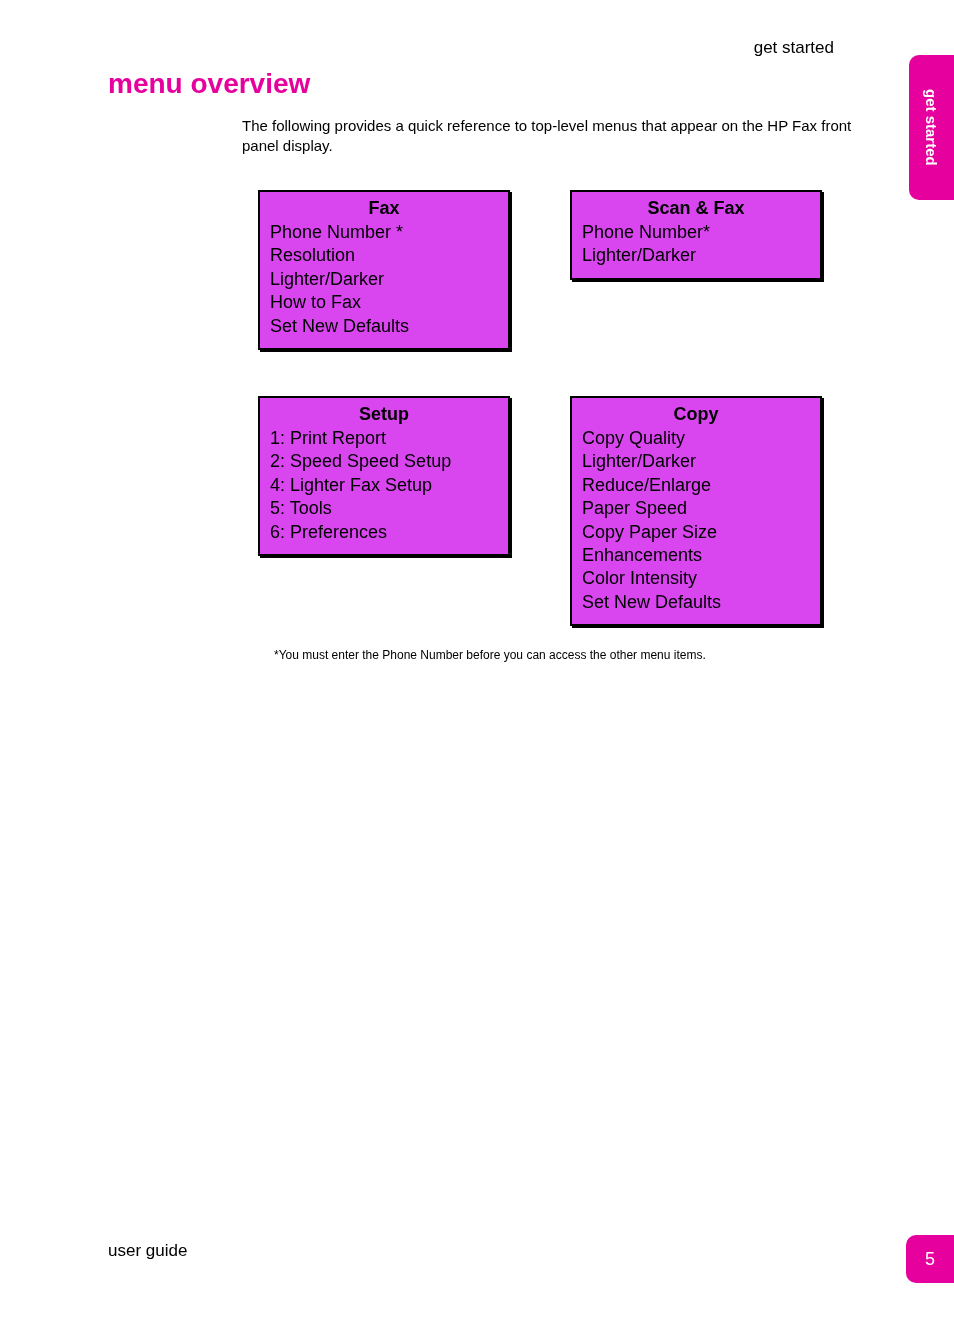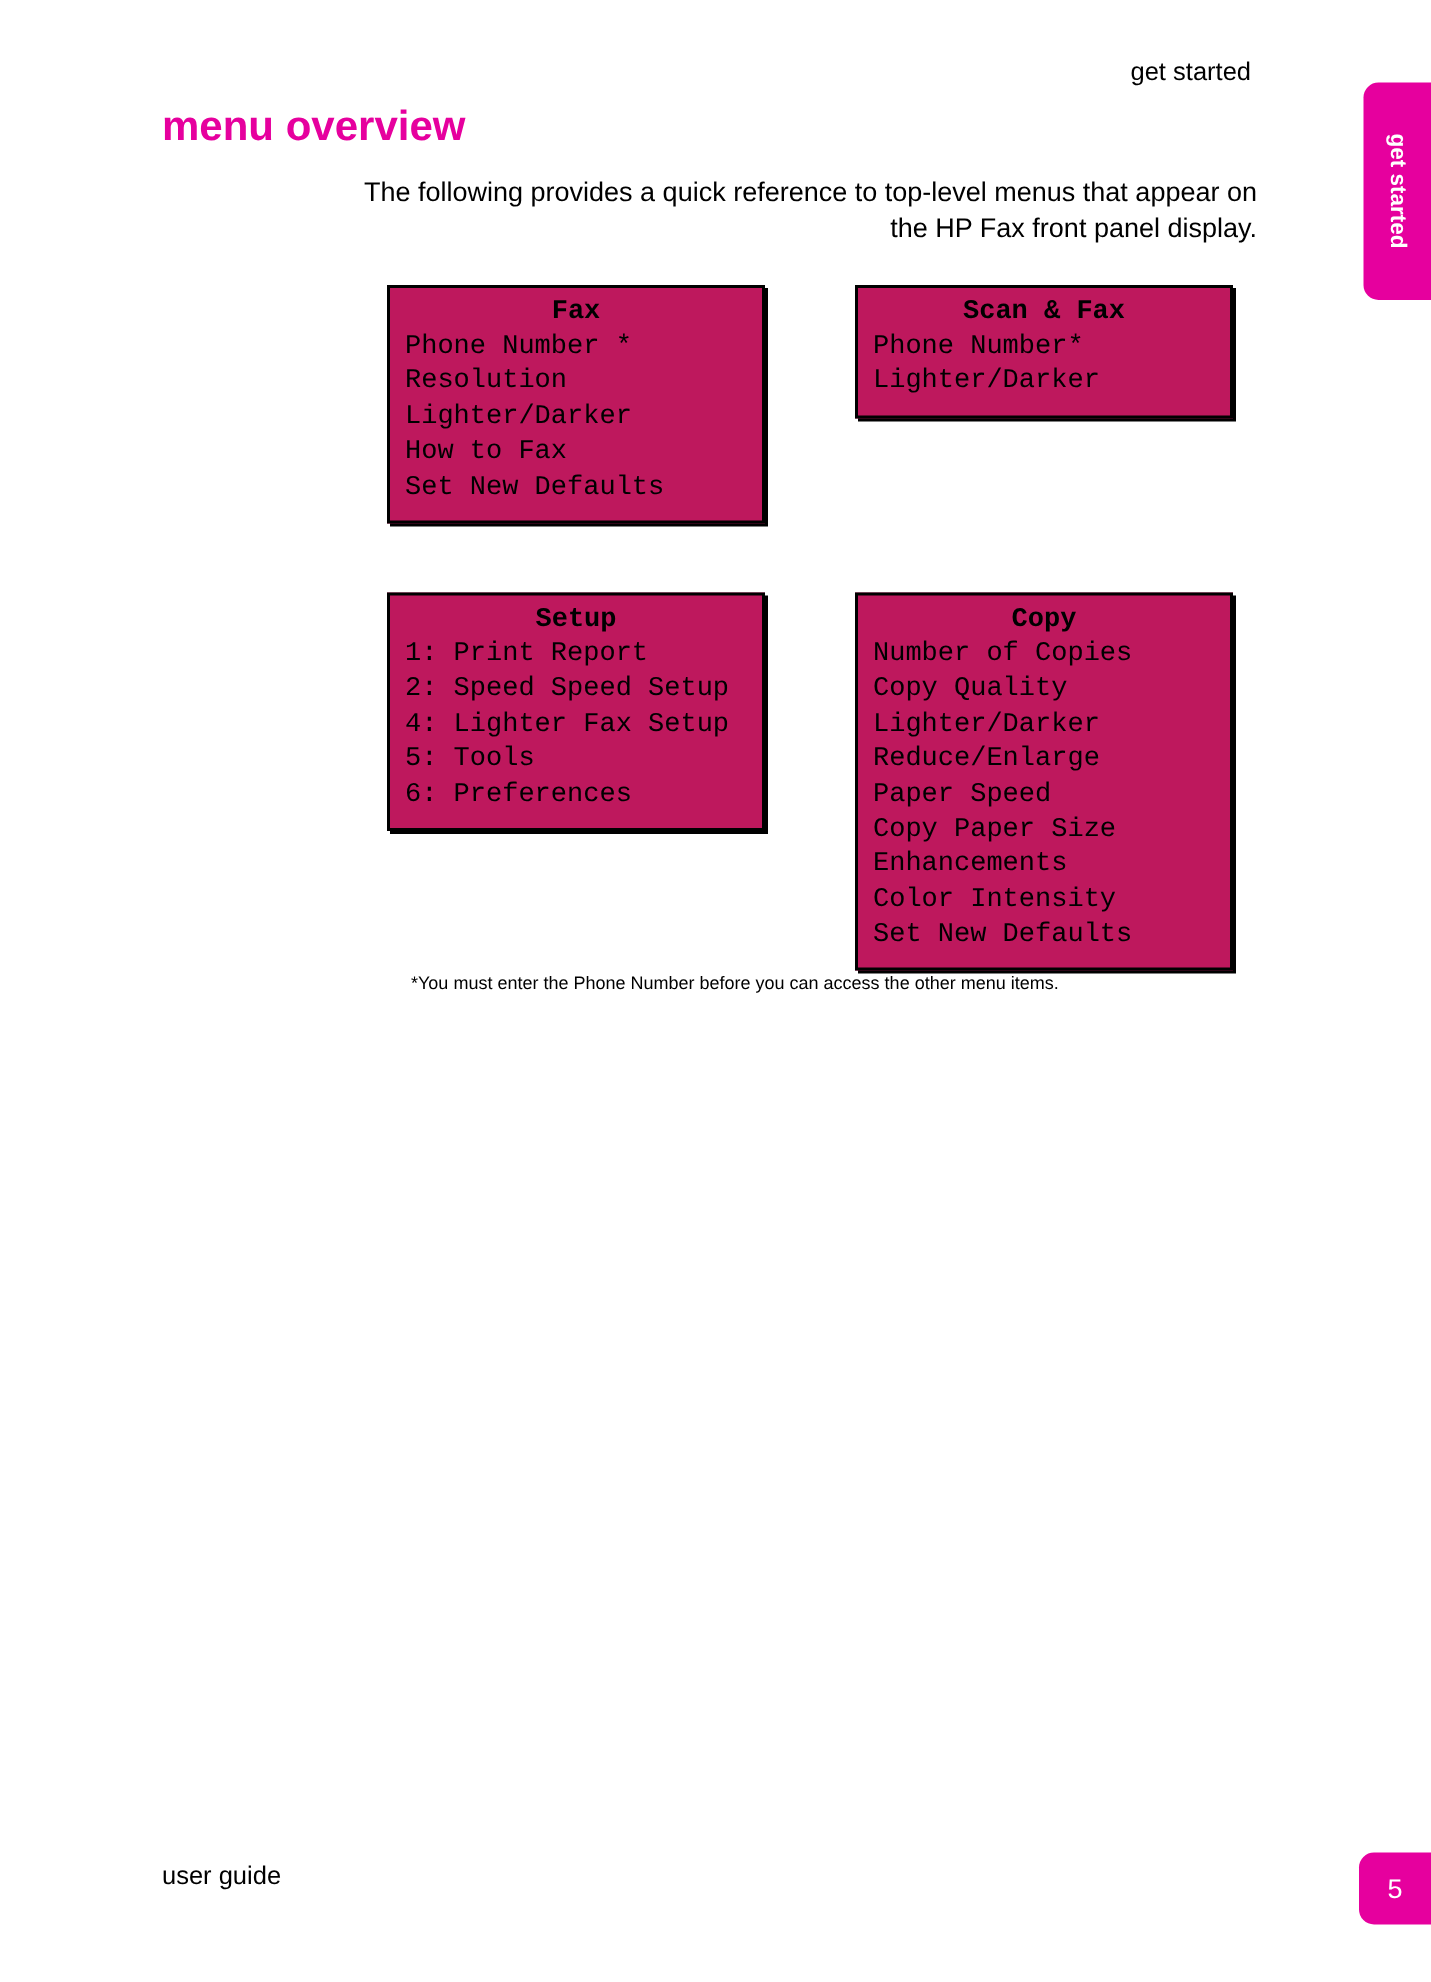--- a/index.html
+++ b/index.html
@@ -43,46 +43,44 @@
     position: absolute;
     top: 68px;
     left: 108px;
     color: #e6009e;
     font-size: 28px;
     font-weight: 700;
   }
   .intro {
     position: absolute;
     top: 116px;
-    left: 228px;
+    left: 242px;
     width: 610px;
-    font-size: 18px;
+    font-size: 15px;
     font-weight: 300;
     line-height: 1.35;
-    text-align: right;
   }
   .menu-grid {
     position: absolute;
     top: 190px;
     left: 258px;
     width: 570px;
   }
   .menu-row {
     display: flex;
     gap: 60px;
     margin-bottom: 46px;
     align-items: flex-start;
   }
   .menu-box {
     border: 2px solid #000;
     box-shadow: 2px 2px 0 #000;
     padding: 6px 10px 10px 10px;
     width: 252px;
-    background: #be185d;
-    font-family: Liberation Mono, monospace;
+    background: #d946ef;
   }
   .menu-box-title {
     text-align: center;
     font-weight: 700;
     font-size: 18px;
     margin-bottom: 2px;
   }
   .menu-item {
     font-size: 18px;
     font-weight: 300;
@@ -151,21 +149,20 @@
     <div class="menu-box">
       <div class="menu-box-title">Setup</div>
       <div class="menu-item">1: Print Report</div>
       <div class="menu-item">2: Speed Speed Setup</div>
       <div class="menu-item">4: Lighter Fax Setup</div>
       <div class="menu-item">5: Tools</div>
       <div class="menu-item">6: Preferences</div>
     </div>
     <div class="menu-box">
       <div class="menu-box-title">Copy</div>
-      <div class="menu-item">Number of Copies</div>
       <div class="menu-item">Copy Quality</div>
       <div class="menu-item">Lighter/Darker</div>
       <div class="menu-item">Reduce/Enlarge</div>
       <div class="menu-item">Paper Speed</div>
       <div class="menu-item">Copy Paper Size</div>
       <div class="menu-item">Enhancements</div>
       <div class="menu-item">Color Intensity</div>
       <div class="menu-item">Set New Defaults</div>
     </div>
   </div>

